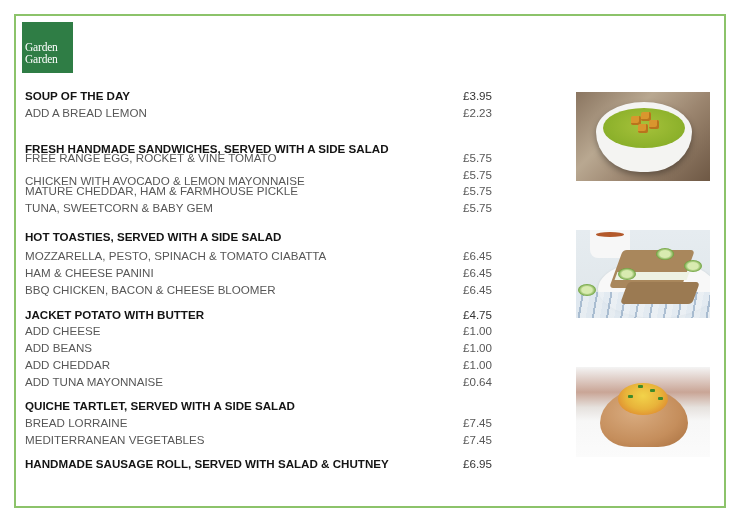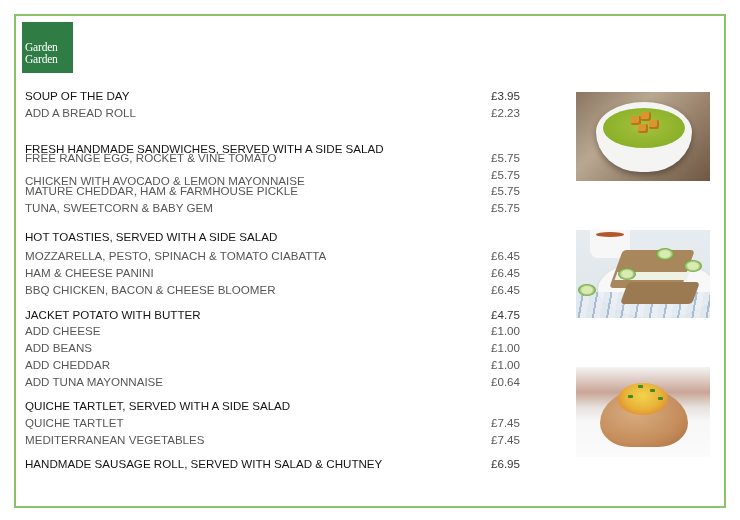--- a/index.html
+++ b/index.html
@@ -1,23 +1,23 @@
 <!DOCTYPE html>
 <html><head>
   <meta charset="utf-8">
   <style>
     html, body { margin: 0; padding: 0; background: #ffffff; }
     body { width: 740px; height: 520px; position: relative; overflow: hidden; font-family: "Liberation Sans", "DejaVu Sans", sans-serif; }
     .frame { position: absolute; left: 14px; top: 14px; width: 712px; height: 494px; border: 2px solid #8cc36a; box-sizing: border-box; background: #fff; }
     .logo { position: absolute; left: 22px; top: 22px; width: 51px; height: 51px; background: #2f7d45; color: #fff; font-family: "Liberation Serif", "DejaVu Serif", serif; font-size: 11.5px; line-height: 12px; box-sizing: border-box; padding: 19px 0 0 3px; letter-spacing: -0.2px; }
     .logo span { display: block; }
     .row { position: absolute; left: 25px; height: 16px; line-height: 16px; font-size: 11.6px; white-space: nowrap; }
-    .row.heading { font-weight: normal; color: #141414; text-align: right; }
+    .row.heading { font-weight: bold; color: #141414; text-align: right; }
     .row.item { color: #575757; }
-    .price { position: absolute; left: 463px; height: 16px; line-height: 16px; font-size: 11.6px; color: #575757; white-space: nowrap; margin-left: 28px; }
+    .price { position: absolute; left: 463px; height: 16px; line-height: 16px; font-size: 11.6px; color: #575757; white-space: nowrap; }
     .price.bold { color: #333; }
     .photo { position: absolute; left: 576px; width: 134px; overflow: hidden; }
     
     .soup { top: 92px; height: 89px; background: linear-gradient(135deg, #8a7560 0%, #b9a891 35%, #9c8670 60%, #6e5844 100%); }
     .soup .bowl { position: absolute; left: 20px; top: 10px; width: 96px; height: 70px; border-radius: 48px 48px 44px 44px / 30px 30px 40px 40px; background: #f4f4f2; box-shadow: 0 3px 6px rgba(0,0,0,0.35); }
     .soup .liquid { position: absolute; left: 27px; top: 16px; width: 82px; height: 40px; border-radius: 50%; background: radial-gradient(ellipse at 50% 45%, #a6c23b 0%, #8bb02a 70%, #7a9b24 100%); }
     .soup .crouton { position: absolute; width: 10px; height: 9px; background: #d9962e; border-radius: 2px; box-shadow: inset -2px -2px 0 #b8741c; }
     
     .sand { top: 230px; height: 88px; background: linear-gradient(180deg, #e6ecf0 0%, #dfe6ea 100%); }
     .sand .cup { position: absolute; left: 14px; top: 0; width: 40px; height: 28px; background: #f7f7f7; border-radius: 0 0 8px 8px; }
@@ -40,21 +40,21 @@
 <div class="frame"></div>
 
 <div class="logo">
   <span>Garden</span>
   <span>Garden</span>
 </div>
 
 <div class="row heading" style="top:88px">SOUP OF THE DAY</div>
 <div class="price bold" style="top:88px">£3.95</div>
 
-<div class="row item" style="top:105px">ADD A BREAD ROLL</div>
+<div class="row item" style="top:105px">ADD A BREAD LEMON</div>
 <div class="price" style="top:105px">£2.23</div>
 
 <div class="row heading" style="top:141px">FRESH HANDMADE SANDWICHES, SERVED WITH A SIDE SALAD</div>
 
 <div class="row item" style="top:150px">FREE RANGE EGG, ROCKET &amp; VINE TOMATO</div>
 <div class="price" style="top:150px">£5.75</div>
 
 <div class="row item" style="top:173px">CHICKEN WITH AVOCADO &amp; LEMON MAYONNAISE</div>
 <div class="price" style="top:167px">£5.75</div>
 
@@ -85,21 +85,21 @@
 <div class="price" style="top:340px">£1.00</div>
 
 <div class="row item" style="top:357px">ADD CHEDDAR</div>
 <div class="price" style="top:357px">£1.00</div>
 
 <div class="row item" style="top:374px">ADD TUNA MAYONNAISE</div>
 <div class="price" style="top:374px">£0.64</div>
 
 <div class="row heading" style="top:398px">QUICHE TARTLET, SERVED WITH A SIDE SALAD</div>
 
-<div class="row item" style="top:415px">QUICHE TARTLET</div>
+<div class="row item" style="top:415px">BREAD LORRAINE</div>
 <div class="price" style="top:415px">£7.45</div>
 
 <div class="row item" style="top:432px">MEDITERRANEAN VEGETABLES</div>
 <div class="price" style="top:432px">£7.45</div>
 
 <div class="row heading" style="top:456px">HANDMADE SAUSAGE ROLL, SERVED WITH SALAD &amp; CHUTNEY</div>
 <div class="price bold" style="top:456px">£6.95</div>
 
 <div class="photo soup">
   <div class="bowl"></div>

